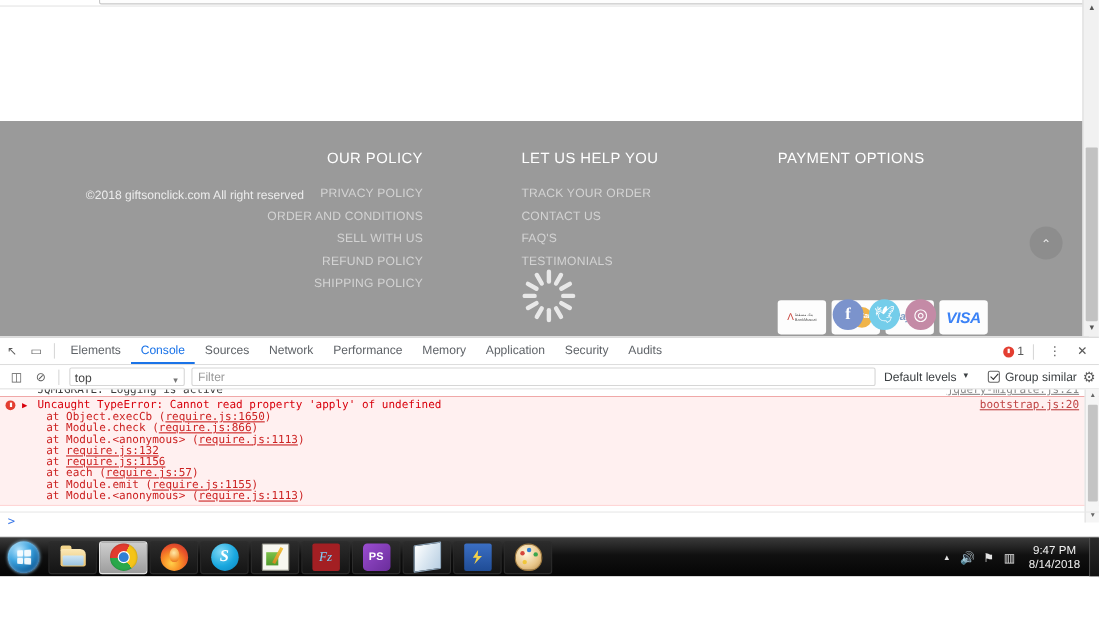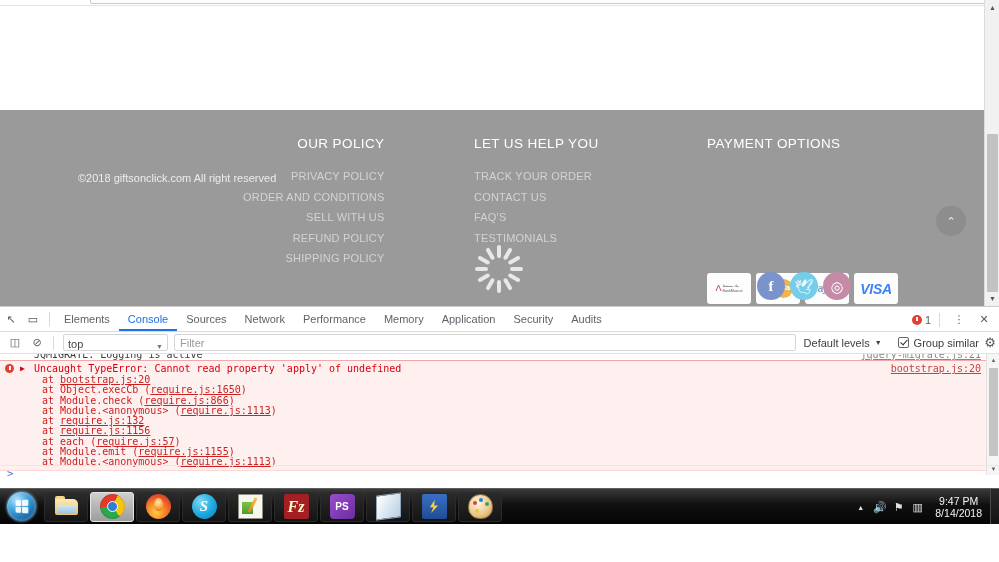--- a/index.html
+++ b/index.html
@@ -506,21 +506,21 @@
     background: linear-gradient(#7ec24a, #4f9a2c);
   }
   .ic-doc .pen {
     position:absolute; left:12px; top:2px; width:3px; height:16px;
     background: linear-gradient(#f5c542, #d08a20);
     transform: rotate(28deg);
   }
   .ic-fz {
     background:#a31f23; border-radius:2px;
     display:flex; align-items:center; justify-content:center;
-    color:#fef9c3; font-size:16px; font-weight:bold; font-style:italic;
+    color:#7dd3fc; font-size:12px; font-weight:normal; font-style:italic;
     font-family:"Liberation Serif", serif;
   }
   .ic-ps {
     background: linear-gradient(135deg, #9b4dd1, #6a2d9b);
     border-radius: 4px;
     display:flex; align-items:center; justify-content:center;
     color:#fff; font-size:10px; font-weight:bold;
   }
   .ic-note {
     background: linear-gradient(120deg, #ffffff 0%, #dce8f2 48%, #b9cfe2 100%);
@@ -737,21 +737,20 @@
     </div>
 
     <div id="error-block">
       <div class="err-head">
         <span class="err-icon"></span>
         <span class="err-arrow">▶</span>
         <span>Uncaught TypeError: Cannot read property 'apply' of undefined</span>
         <span class="src">bootstrap.js:20</span>
       </div>
 
-      <div class="stack-line"><span>at </span><u>bootstrap.js:20</u></div>
       <div class="stack-line"><span>at </span><span>Object.execCb </span>(<u>require.js:1650</u>)</div>
       <div class="stack-line"><span>at </span><span>Module.check </span>(<u>require.js:866</u>)</div>
       <div class="stack-line"><span>at </span><span>Module.&lt;anonymous&gt; </span>(<u>require.js:1113</u>)</div>
       <div class="stack-line"><span>at </span><u>require.js:132</u></div>
       <div class="stack-line"><span>at </span><u>require.js:1156</u></div>
       <div class="stack-line"><span>at </span><span>each </span>(<u>require.js:57</u>)</div>
       <div class="stack-line"><span>at </span><span>Module.emit </span>(<u>require.js:1155</u>)</div>
       <div class="stack-line"><span>at </span><span>Module.&lt;anonymous&gt; </span>(<u>require.js:1113</u>)</div>
     </div>
   </div>

